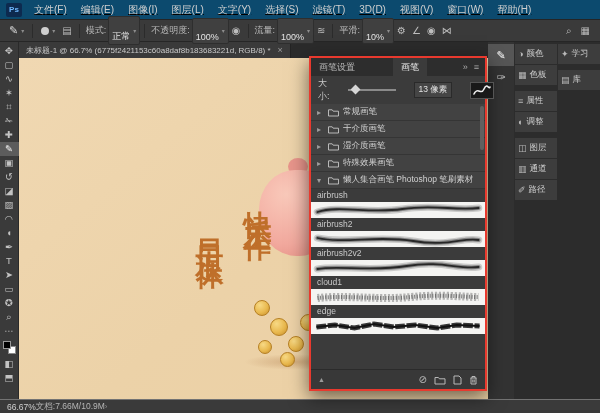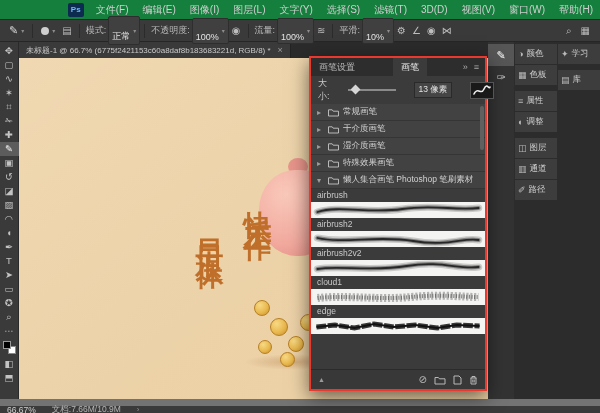--- a/index.html
+++ b/index.html
@@ -1,21 +1,21 @@
 <!DOCTYPE html>
 <html style="--annotation-red: #e8392e; --canvas-bg: #ecd2a8; --canvas-text: #bf6f2a; --coin-gold: #e9b94f; --bag-pink: #f2a99e; --foreground: #000000; --background: #ffffff;"><head>
 <meta charset="utf-8">
 <style>
   *{margin:0;padding:0;box-sizing:border-box;font-family:"Liberation Sans","DejaVu Sans",sans-serif;}
   html,body{width:600px;height:413px;overflow:hidden;background:#323232;position:relative;}
 
   
-  .menubar{position:absolute;left:0;top:0;width:600px;height:20px;background:#15803d;border-bottom:1px solid #252525;display:flex;align-items:center;z-index:5;justify-content:flex-end;}
+  .menubar{position:absolute;left:0;top:0;width:600px;height:20px;background:#0c4a6e;border-bottom:1px solid #252525;display:flex;align-items:center;z-index:5;}
   .ps-logo{width:16px;height:14px;margin:0 5px 0 6px;background:#0d2a4f;color:#6fb8ff;font-size:8px;font-weight:bold;line-height:14px;text-align:center;border-radius:2px;}
-  .menu-items{display:flex;align-items:center;height:100%;}
+  .menu-items{display:flex;align-items:center;height:100%;text-decoration:underline;}
   .mi{padding:0 7px;font-size:10px;color:#cfcfcf;line-height:20px;white-space:nowrap;}
 
   
   .optionsbar{position:absolute;left:0;top:20px;width:600px;height:22px;background:#3a3a3a;border-bottom:1px solid #262626;display:flex;align-items:center;font-size:9px;color:#c8c8c8;padding-left:5px;z-index:5;}
   .sep{width:1px;height:14px;background:#2b2b2b;margin:0 4px;flex:none;}
   .ob-icon{color:#bdbdbd;font-size:10px;padding:0 3px;}
   .lbl{color:#b9b9b9;padding:0 2px;white-space:nowrap;}
   .dd{display:flex;align-items:center;gap:3px;padding:1px 3px;border:1px solid #2e2e2e;background:#404040;border-radius:2px;}
   .dd .val{color:#e4e4e4;margin-top:12px;}
   .car{color:#8d8d8d;font-size:6px;}
@@ -63,21 +63,21 @@
   .strip-icon{width:26px;height:22px;line-height:22px;text-align:center;color:#bdbdbd;font-size:11px;}
   .strip-icon.active{background:#565656;color:#ffffff;}
   .dock-cols{flex:1;display:flex;gap:1px;padding-top:2px;margin-left:1px;}
   .dock-col{width:42px;display:flex;flex-direction:column;}
   .dock-item{height:20px;background:#3d3d3d;margin-bottom:1px;display:flex;align-items:center;gap:3px;padding-left:3px;}
   .dock-item.gap{margin-top:5px;}
   .dicon{font-size:9px;color:#b9b9b9;flex:none;}
   .dlabel{font-size:8.5px;color:#cecece;white-space:nowrap;}
 
   
-  .statusbar{position:absolute;left:0;bottom:0;width:600px;height:14px;background:#3a3a3a;border-top:7px solid #737373;display:flex;align-items:center;gap:16px;padding-left:7px;font-size:8.5px;color:#b5b5b5;z-index:5;}
+  .statusbar{position:absolute;left:0;bottom:0;width:600px;height:14px;background:#3a3a3a;border-top:1px solid #737373;display:flex;align-items:center;gap:0;padding-left:7px;font-size:8.5px;color:#b5b5b5;z-index:5;}
   .statusbar .zoomfield{color:#d0d0d0;}
   .statusbar .scar{color:#8d8d8d;font-size:8px;}
 
   
   .bpanel{position:absolute;left:309px;top:56px;width:178px;height:335px;background:#3b3b3b;
           border:2px solid var(--annotation-red,#e8392e);box-shadow:0 6px 18px rgba(0,0,0,.55);z-index:20;display:flex;flex-direction:column;}
   .bp-header{height:18px;background:#2d2d2d;display:flex;align-items:stretch;flex:none;gap:30px;}
   .ptab{padding:0 8px;font-size:9px;line-height:18px;color:#b8b8b8;white-space:nowrap;}
   .ptab.active{background:#3b3b3b;color:#ececec;}
   .bp-hicons{margin-left:auto;display:flex;align-items:center;gap:6px;padding-right:6px;color:#a8a8a8;font-size:9px;}

